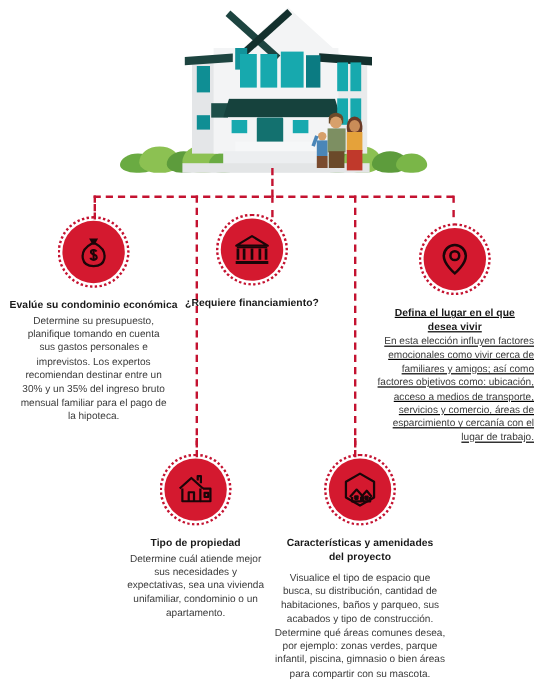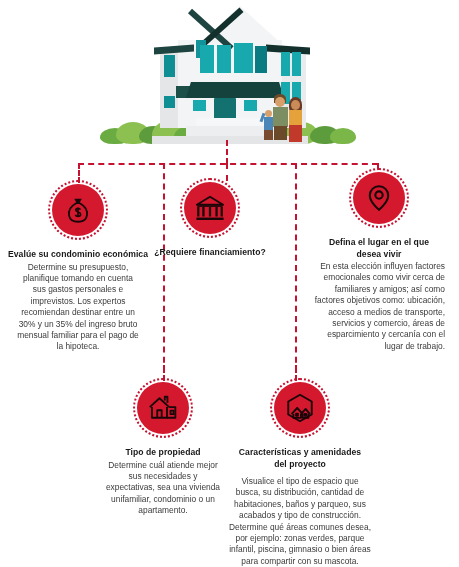--- a/index.html
+++ b/index.html
@@ -178,21 +178,21 @@
           <path d="M16 4 L30 12.5 L2 12.5 Z"></path>
           <path d="M3.5 15 L3.5 25 M9 15 L9 25 M16 15 L16 25 M23 15 L23 25 M28.5 15 L28.5 25" stroke-width="2.4"></path>
           <path d="M1.5 27.5 L30.5 27.5" stroke-width="2.6"></path>
           <path d="M2.5 14 L29.5 14" stroke-width="1.6"></path>
         </svg>
       </div>
     </div>
     <div class="node-title">¿Requiere financiamiento?</div>
   </div>
 
-  <div class="node" style="left:303px;top:168px;width:152px;">
+  <div class="node" style="left:303px;top:186px;width:152px;text-decoration:underline;">
     <div class="circle-wrap">
       <div class="circle-dots"></div>
       <div class="circle">
         <svg width="28" height="28" viewBox="0 0 32 32" fill="none" stroke="#1a0508" stroke-width="2.4">
           <path d="M16 2.5 C10.2 2.5 5.5 7.2 5.5 13 C5.5 20.8 16 29.5 16 29.5 C16 29.5 26.5 20.8 26.5 13 C26.5 7.2 21.8 2.5 16 2.5 Z"></path>
           <circle cx="16" cy="12.6" r="4.2"></circle>
         </svg>
       </div>
     </div>
     <div class="node-title" style="padding:0 22px;">Defina el lugar en el que desea vivir</div>

